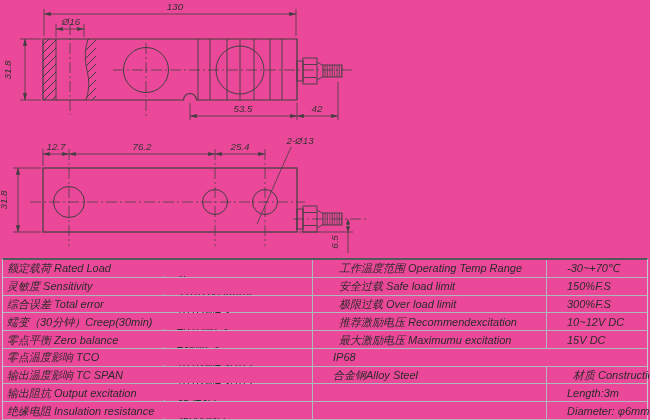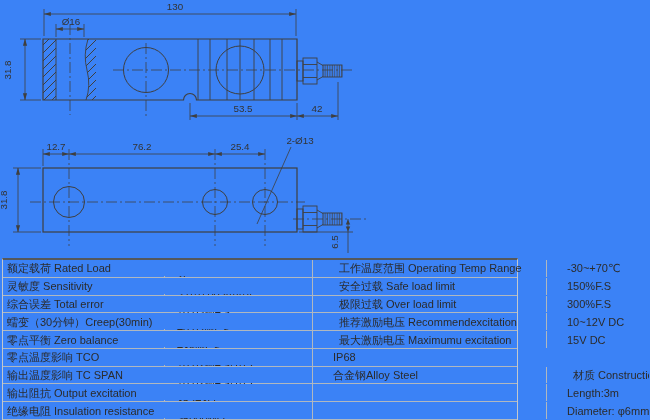--- a/index.html
+++ b/index.html
@@ -1,20 +1,20 @@
 <!DOCTYPE html>
 <html><head>
 <meta charset="utf-8">
 <style>
   html,body{margin:0;padding:0;background:#fff;}
-  .canvas{position:relative;width:650px;height:420px;background:#3b82f6;overflow:hidden;
-          font-family:"Liberation Sans","DejaVu Sans",sans-serif;color:#2b2b2b;}
+  .canvas{position:relative;width:650px;height:420px;background:#ec4899;overflow:hidden;
+          font-family:"Liberation Sans","DejaVu Sans",sans-serif;color:#2b2b2b;font-style:italic;}
   svg{position:absolute;top:0;left:0;}
   svg text{font-family:"Liberation Sans","DejaVu Sans",sans-serif;font-size:9.8px;fill:#333;}
-  .spec-table{position:absolute;left:2px;top:258px;width:516px;height:162px;
+  .spec-table{position:absolute;left:2px;top:258px;width:646px;height:162px;
               border-top:2px solid #54585c;border-left:1px solid #c2c8cd;border-right:1px solid #c2c8cd;
               display:flex;flex-direction:column;box-sizing:border-box;}
   .row{flex:1;display:grid;grid-template-columns:161px 148px 234px 103px;
        border-bottom:1px solid #b0b8bf;box-sizing:border-box;min-height:0;}
   .cell{font-size:11px;line-height:14px;white-space:nowrap;overflow:hidden;
         display:flex;align-items:center;box-sizing:border-box;}
   .c1{padding-left:4px;}
   .c2{padding-left:12px;border-left:1px solid #b0b8bf;margin-top:16px;}
   .c3{padding-left:26px;border-left:1px solid #b0b8bf;text-align:center;}
   .c4{padding-left:20px;border-left:1px solid #b0b8bf;}

